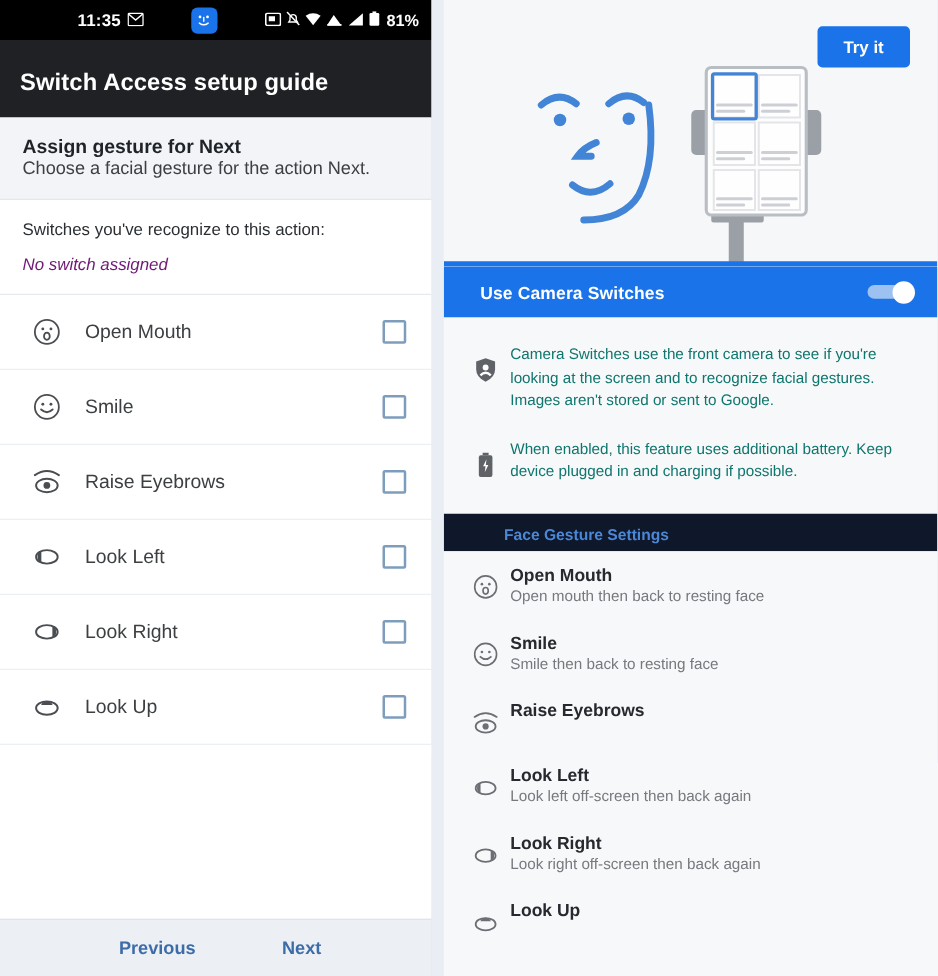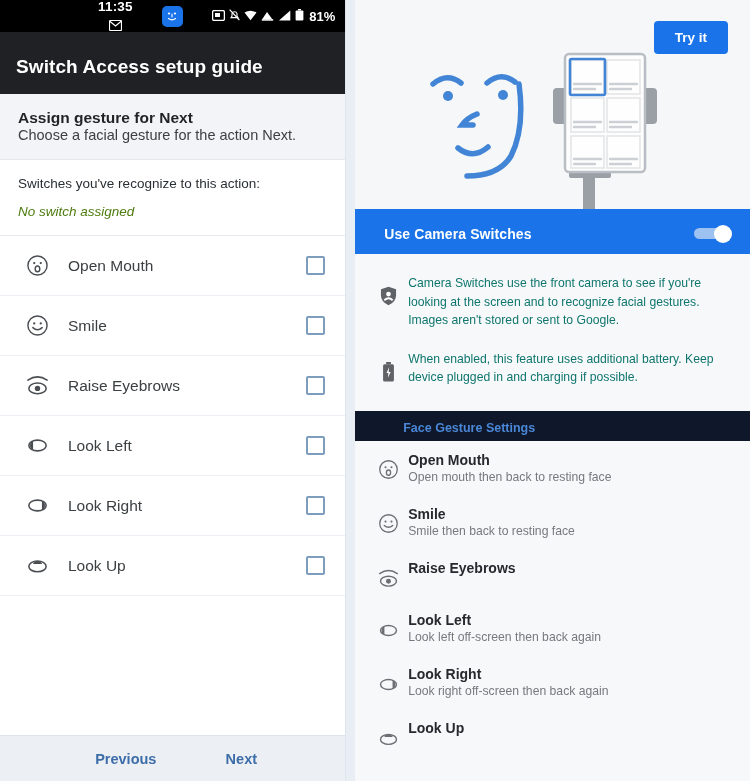--- a/index.html
+++ b/index.html
@@ -19,21 +19,21 @@
     border-right: 1px solid #dfe5ee;
     position: relative;
   }
   .status-bar {
     height: 32px; background: #000000;
     display: flex; align-items: center;
     padding: 0 10px 0 0;
     color: #ffffff; font-size: 13px; font-weight: bold;
     flex: 0 0 32px;
   }
-  .sb-left { display: flex; align-items: center; gap: 5px; margin-left: 98px; flex-direction: column; }
+  .sb-left { display: flex; align-items: center; gap: 5px; margin-left: 62px; }
   .sb-time { font-size: 13.5px; font-weight: bold; letter-spacing: .2px; }
   .sb-center { flex: 1; display: flex; justify-content: center; align-items: center; }
   .face-chip {
     width: 21px; height: 21px; border-radius: 5px; background: #1a73e8;
     display: flex; align-items: center; justify-content: center;
   }
   .sb-right { display: flex; align-items: center; gap: 4px; }
   .sb-pct { font-size: 13px; font-weight: bold; margin-left: 1px; }
 
   .app-bar {
@@ -50,21 +50,21 @@
   }
   .lp-h1 { font-size: 15.5px; font-weight: bold; color: #1f2328; }
   .lp-sub { font-size: 14.5px; color: #3c4043; }
 
   .assigned-box {
     background: #ffffff;
     padding: 16px 18px 16px 18px;
     border-bottom: 1px solid #e6e9ee;
   }
   .assigned-label { font-size: 13.5px; color: #2b2f33; margin-bottom: 13px; }
-  .assigned-value { font-size: 13.5px; color: #4d7c0f; font-style: italic; }
+  .assigned-value { font-size: 13.5px; color: #701a75; font-style: italic; }
 
   .gesture-list { background: #ffffff; flex: 1 1 auto; }
   .g-row {
     display: flex; align-items: center;
     height: 60px; padding: 0 20px 0 22px;
     border-bottom: 1px solid #eceff3;
   }
   .g-icon { width: 30px; flex: 0 0 30px; display: flex; align-items: center; justify-content: center; }
   .g-label { flex: 1; font-size: 15.5px; color: #3c4043; margin-left: 16px; }
   .g-check {

